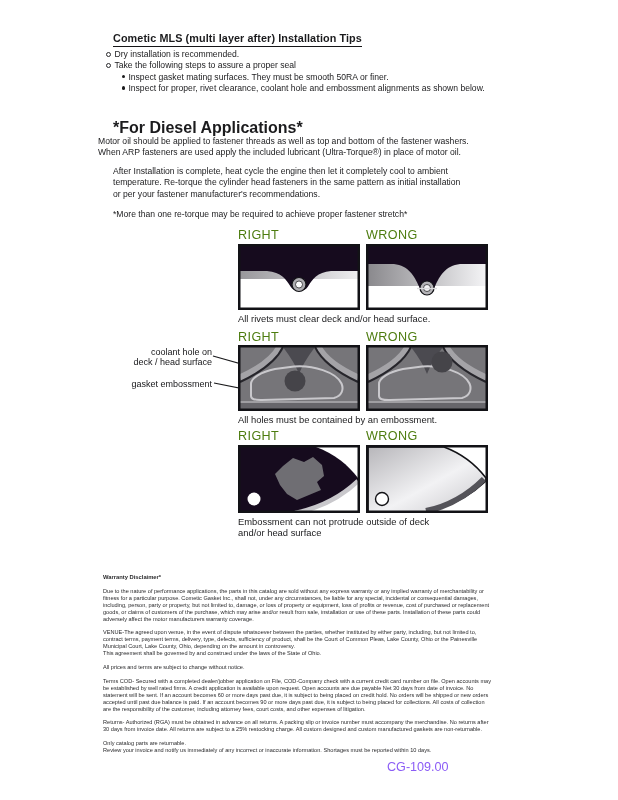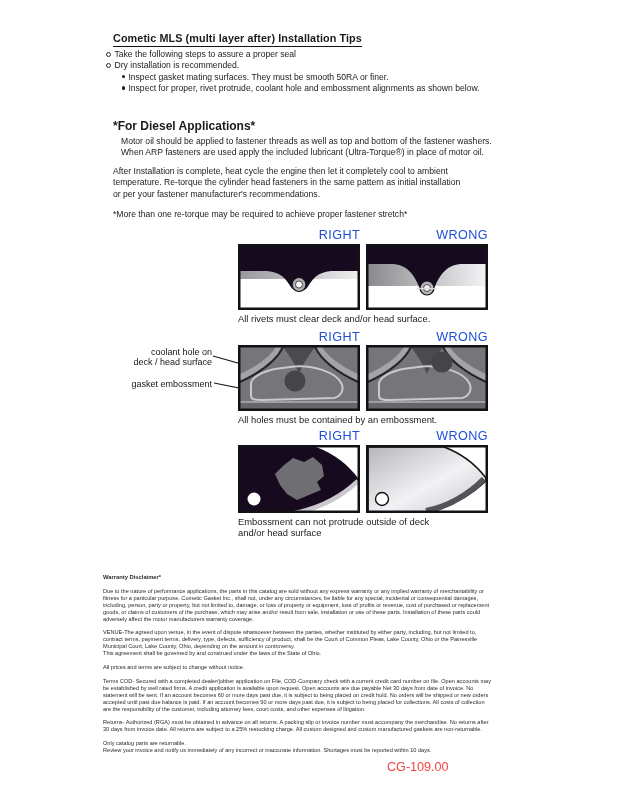--- a/index.html
+++ b/index.html
@@ -7,59 +7,59 @@
     width:618px;height:800px;background:#ffffff;position:relative;overflow:hidden;
     font-family:"Liberation Sans", sans-serif;color:#1b1b1d;
   }
   .abs{position:absolute;}
   .pre{white-space:pre-line;}
   .title{font-weight:bold;font-size:10.8px;display:inline-block;border-bottom:1.4px solid #151517;padding-bottom:1.5px;letter-spacing:.1px;}
   .body-text{font-size:8.6px;line-height:11.3px;}
   .bullet-row{display:flex;align-items:flex-start;}
   .ring{width:3px;height:3px;border:1px solid #2a2a2c;border-radius:50%;margin:3.2px 3.5px 0 0;flex:none;}
   .dot{width:3.4px;height:3.4px;background:#1b1b1d;border-radius:50%;margin:3.4px 3px 0 0;flex:none;}
-  .h2{font-weight:bold;font-size:12px;}
-  .fig-label{font-size:12.6px;letter-spacing:.4px;text-align:right;width:122px;color:#1d4ed8;}
+  .h2{font-weight:bold;font-size:16px;}
+  .fig-label{font-size:12.6px;letter-spacing:.4px;text-align:left;width:122px;color:#4d7c0f;}
   .caption{font-size:9.4px;color:#1b1b1d;}
   .ann{font-size:9px;line-height:10.3px;text-align:right;width:118px;color:#17171a;}
   .fineprint{font-size:5.6px;line-height:7.05px;width:426px;color:#2b2b2d;}
   .fp{margin:0 0 6.5px 0;}
   .fp0{margin:0;}
   .fp-head{font-weight:bold;font-size:5.8px;margin:0 0 6.5px 0;}
-  .cg{font-size:12.6px;color:#ef4444;}
+  .cg{font-size:12.6px;color:#8b5cf6;}
   svg{display:block;}
 </style>
 </head>
 <body>
 
 <div class="abs" style="left:113px;top:28px;">
   <span class="title">Cometic MLS (multi layer after) Installation Tips</span>
 </div>
 
 <div class="abs body-text" style="left:106px;top:49px;">
   <div class="bullet-row">
     <span class="ring"></span>
-    <span>Take the following steps to assure a proper seal</span>
+    <span>Dry installation is recommended.</span>
   </div>
   <div class="bullet-row">
     <span class="ring"></span>
-    <span>Dry installation is recommended.</span>
+    <span>Take the following steps to assure a proper seal</span>
   </div>
   <div class="bullet-row" style="margin-left:16px;">
     <span class="dot"></span>
     <span>Inspect gasket mating surfaces.  They must be smooth 50RA or finer.</span>
   </div>
   <div class="bullet-row" style="margin-left:16px;">
     <span class="dot"></span>
-    <span>Inspect for proper, rivet protrude, coolant hole and embossment alignments as shown below.</span>
+    <span>Inspect for proper, rivet clearance, coolant hole and embossment alignments as shown below.</span>
   </div>
 </div>
 
 <div class="abs h2" style="left:113px;top:119px;">*For Diesel Applications*</div>
-<div class="abs body-text pre" style="left:121px;top:136px;">Motor oil should be applied to fastener threads as well as top and bottom of the fastener washers.
+<div class="abs body-text pre" style="left:98px;top:136px;">Motor oil should be applied to fastener threads as well as top and bottom of the fastener washers.
 When ARP fasteners are used apply the included lubricant (Ultra-Torque®) in place of motor oil.</div>
 <div class="abs body-text pre" style="left:113px;top:166px;">After Installation is complete, heat cycle the engine then let it completely cool to ambient
 temperature. Re-torque the cylinder head fasteners in the same pattern as initial installation
 or per your fastener manufacturer's recommendations.</div>
 <div class="abs body-text" style="left:113px;top:209px;">*More than one re-torque may be required to achieve proper fastener stretch*</div>
 
 <div class="abs fig-label" style="left:238px;top:228px;">RIGHT</div>
 <div class="abs fig-label" style="left:366px;top:228px;">WRONG</div>
 
 <div class="abs" style="left:238px;top:244px;">

